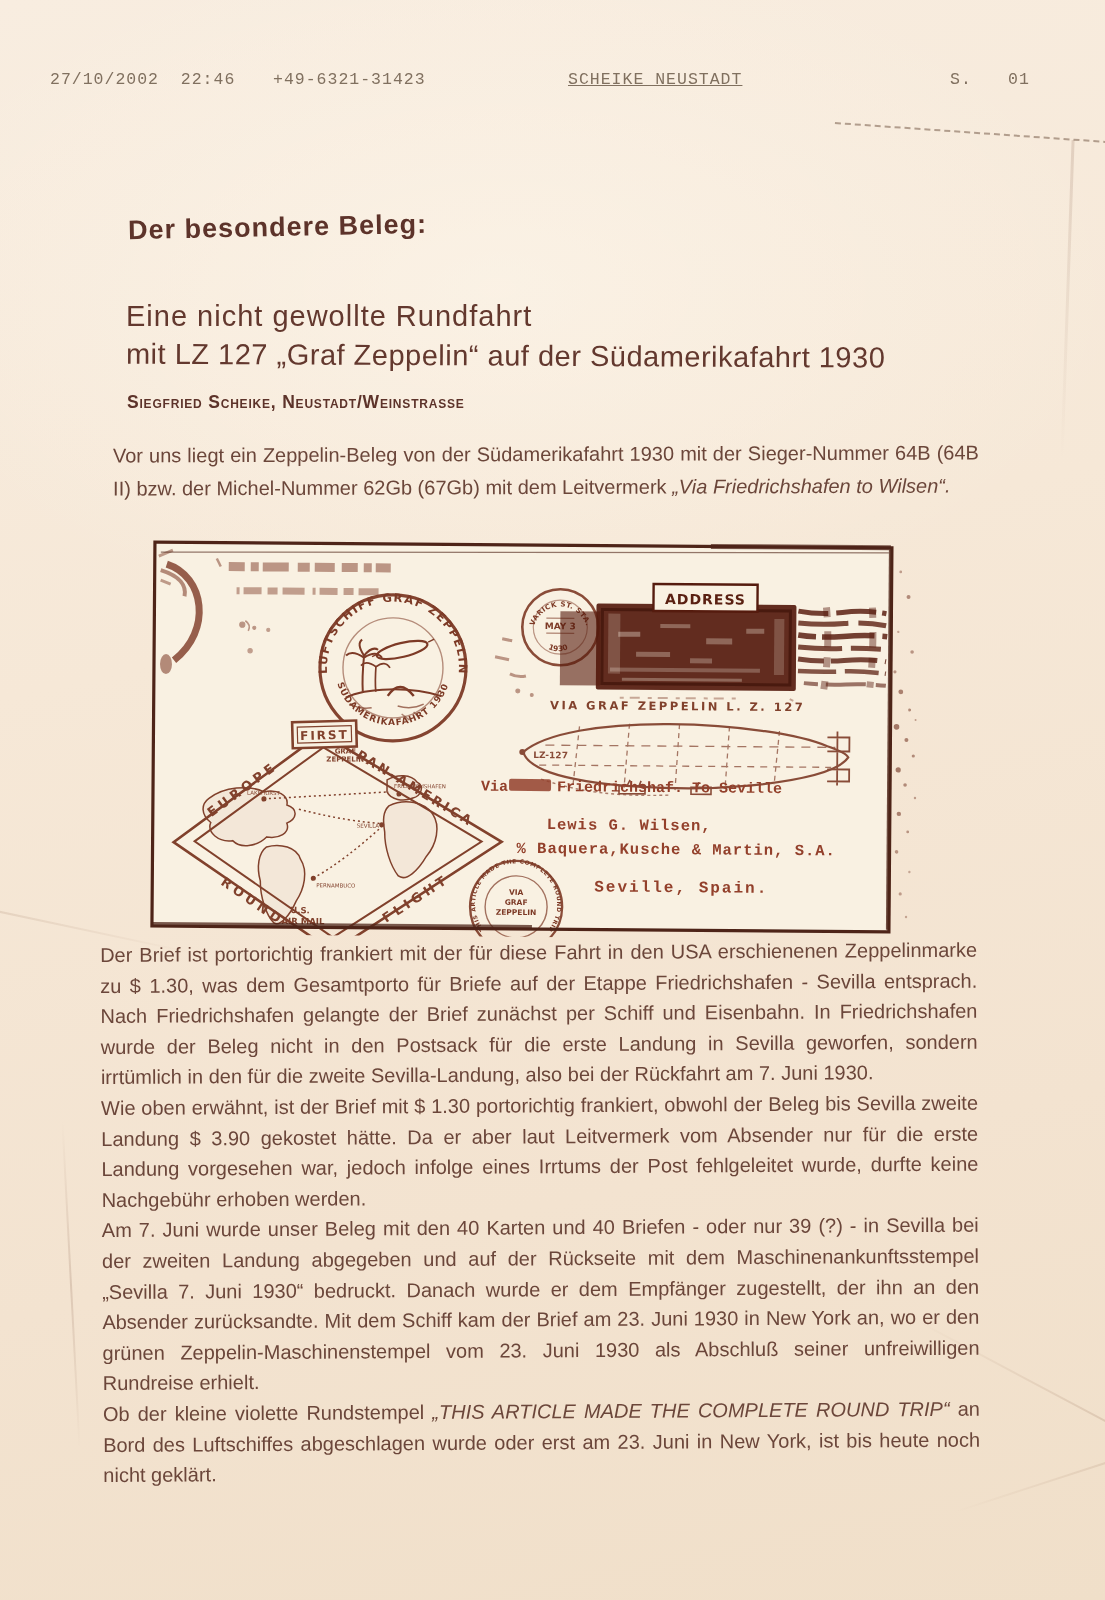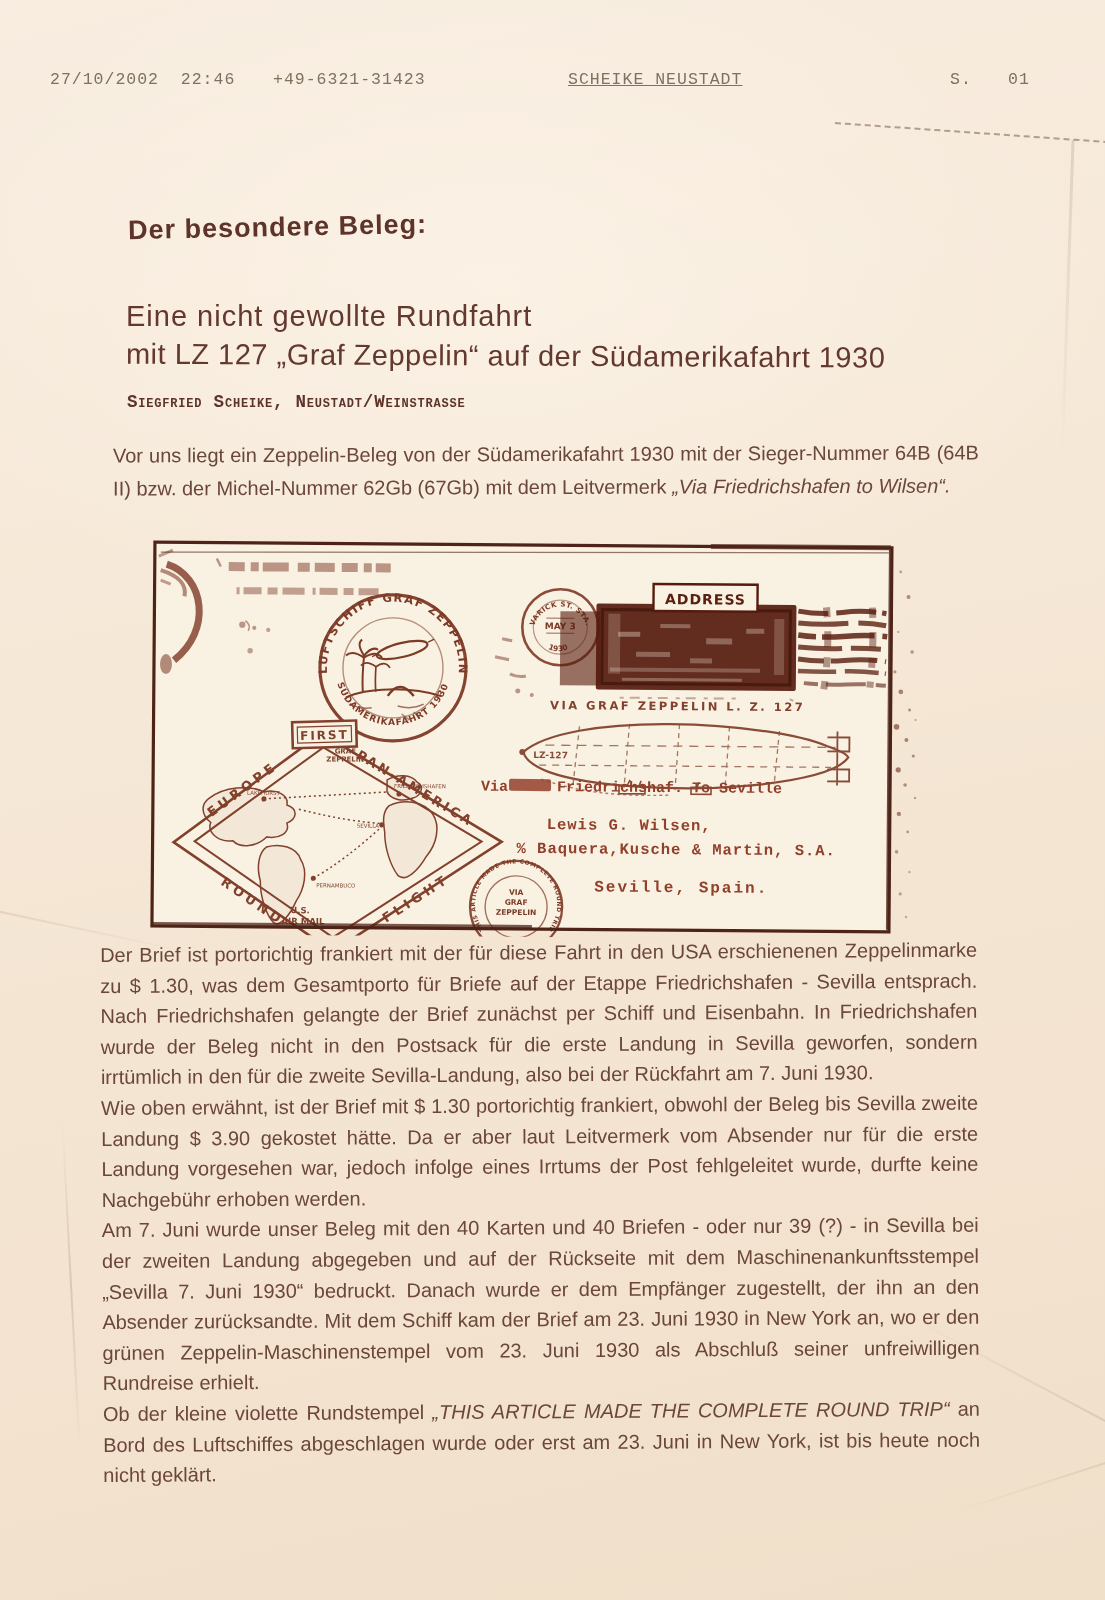--- a/index.html
+++ b/index.html
@@ -24,21 +24,21 @@
   .scratch{position:absolute;top:122px;left:835px;width:275px;height:0;
        border-top:2px dashed rgba(120,92,74,.55);transform:rotate(4deg);transform-origin:left top;}
   
   .kicker{position:absolute;left:128px;top:212px;font-size:27px;font-weight:600;
        color:#5d332a;letter-spacing:1px;transform:rotate(-1.2deg);}
   .title1{position:absolute;left:126px;top:283px;font-size:29px;font-weight:500;
        color:#63382e;letter-spacing:1px;margin-top:17px;}
   .title2{position:absolute;left:126px;top:340px;font-size:29px;font-weight:500;
        color:#63382e;letter-spacing:.5px;width:900px;transform:rotate(.3deg);}
   .byline{position:absolute;left:127px;top:392px;font-size:17.5px;font-weight:bold;
-       font-variant:small-caps;letter-spacing:.8px;color:#5d332a;font-family:Liberation Mono, monospace;}
+       font-variant:small-caps;letter-spacing:.8px;color:#5d332a;}
   
   .intro{position:absolute;left:113px;top:438px;width:866px;font-size:20px;
        line-height:33px;text-align:justify;color:#6b463a;transform:rotate(-.2deg);}
   .bodytext{position:absolute;left:100px;top:940px;width:877px;font-size:20px;
        line-height:30.6px;text-align:justify;color:#6b463a;
        transform:rotate(-.35deg);transform-origin:left top;}
   .bodytext p{margin:0;}
   .em{font-style:italic;}
   
   .envelope{position:absolute;left:151px;top:536px;width:770px;height:398px;

